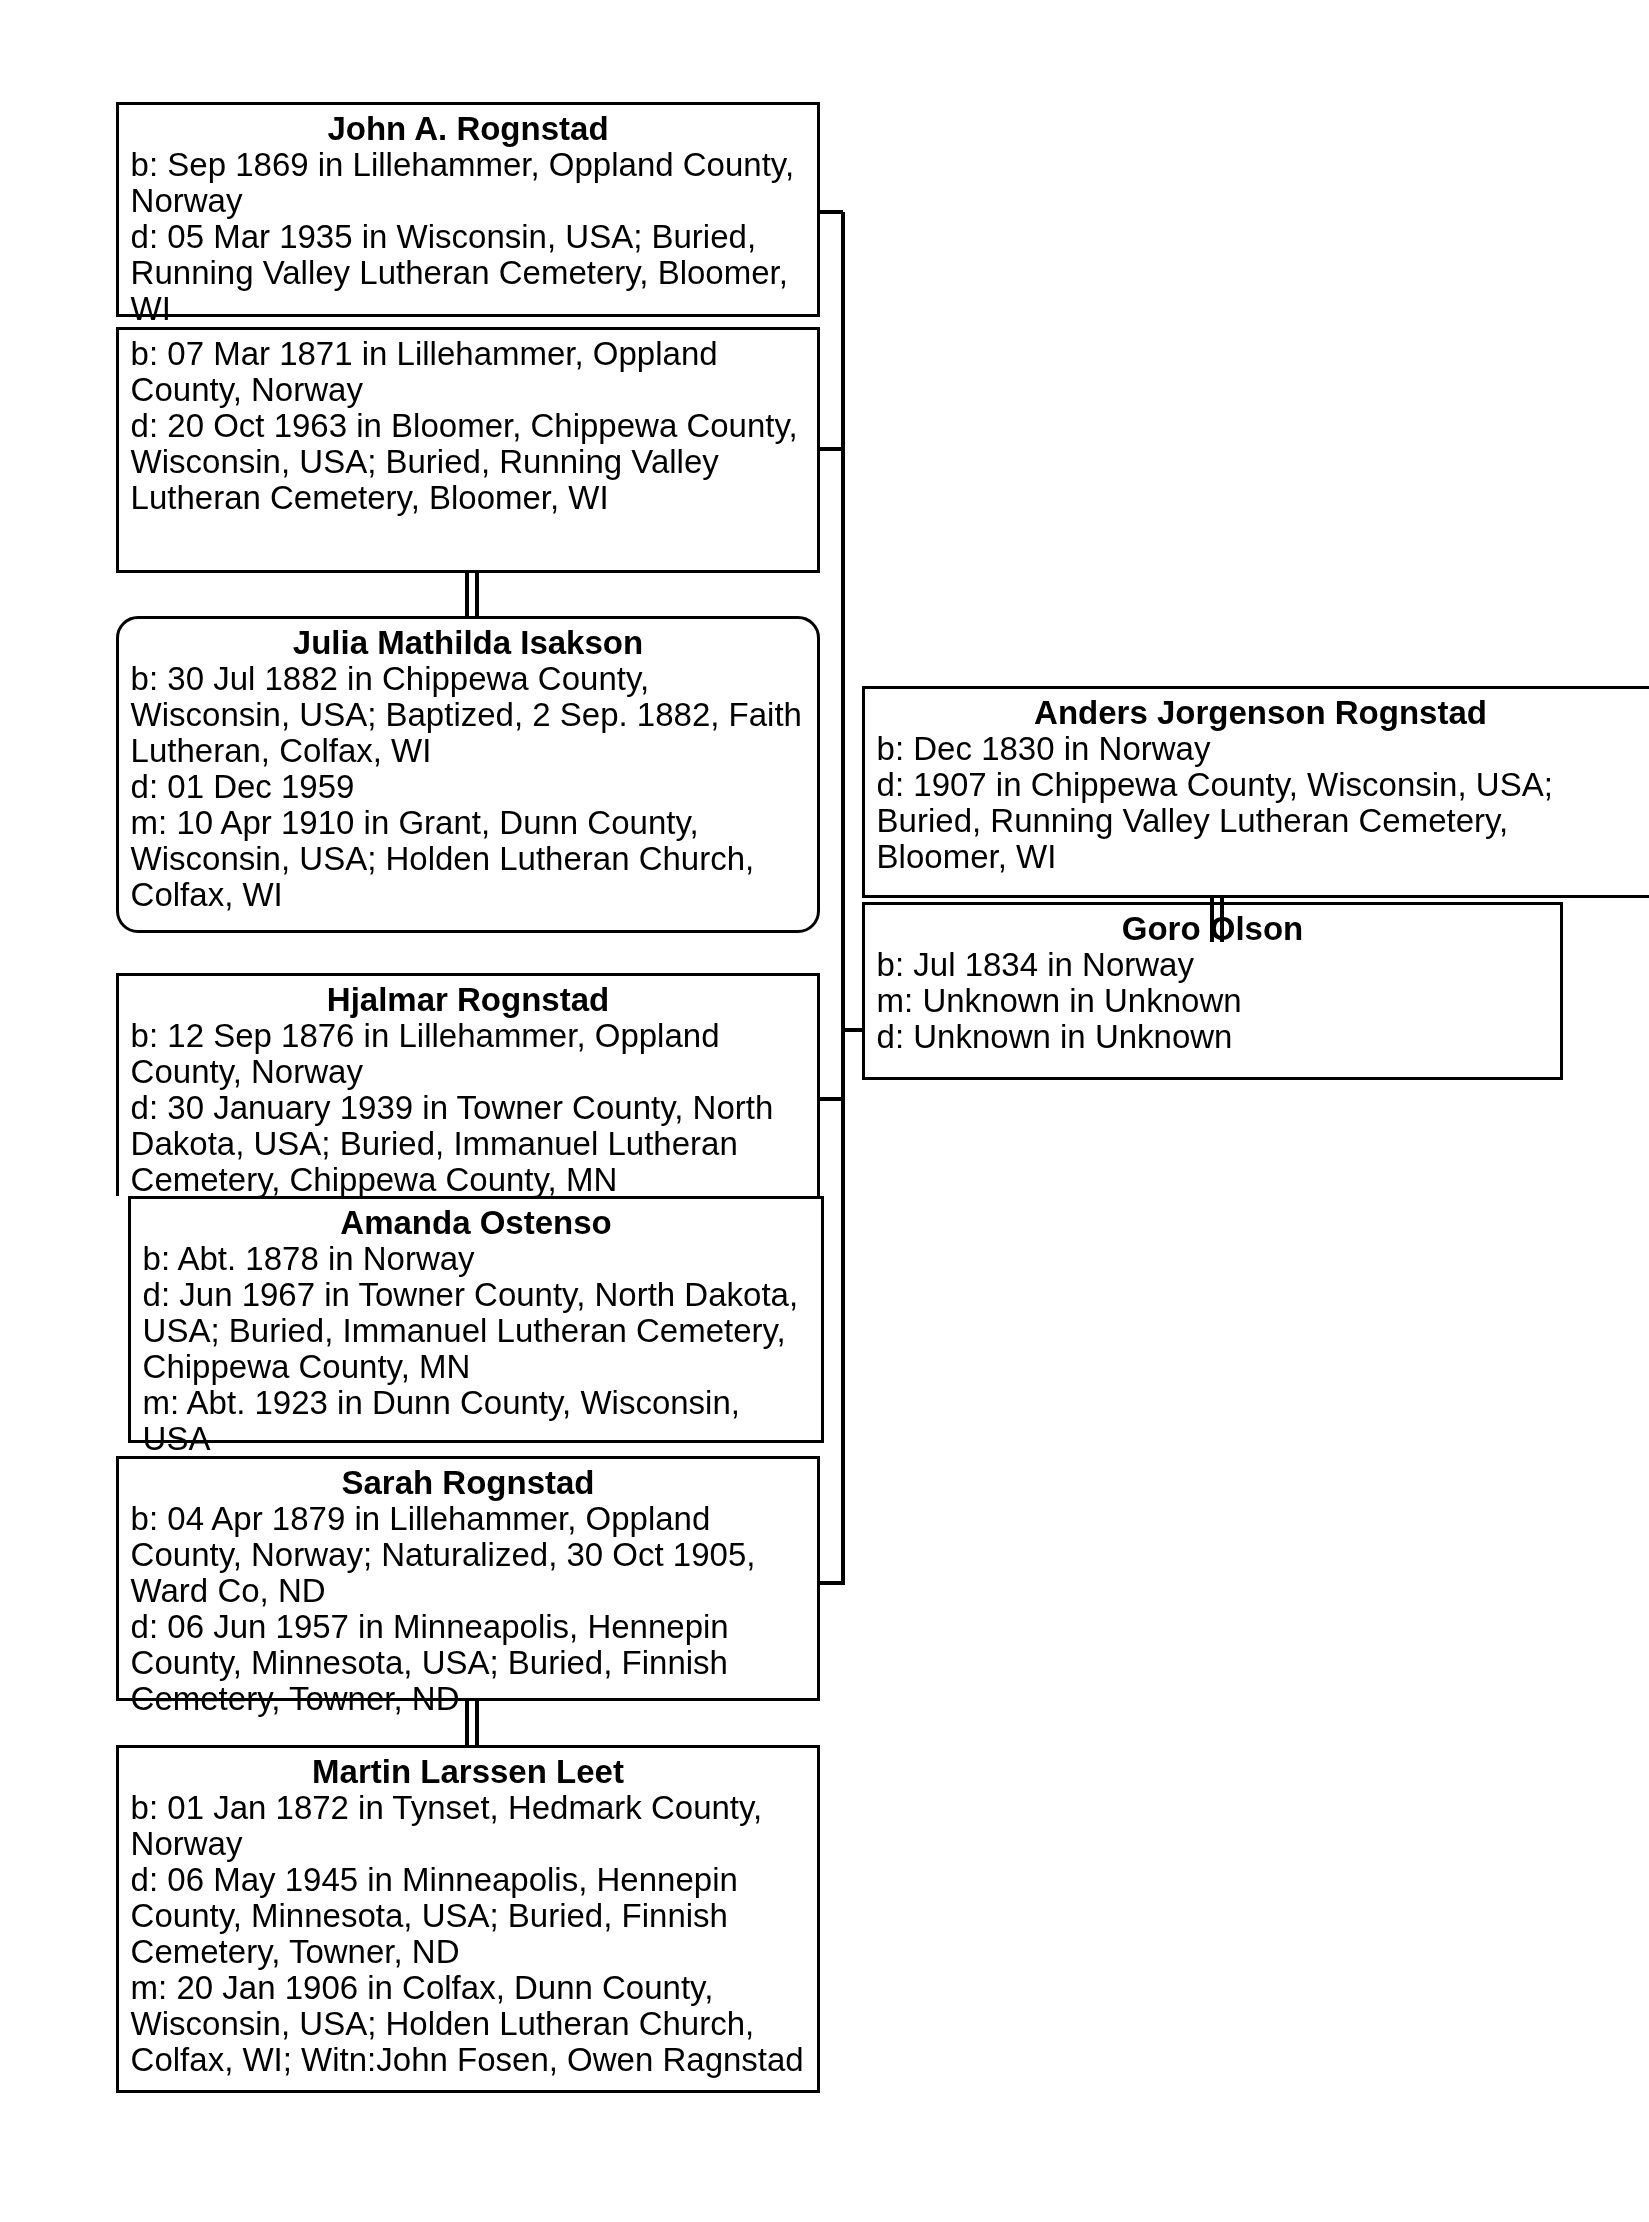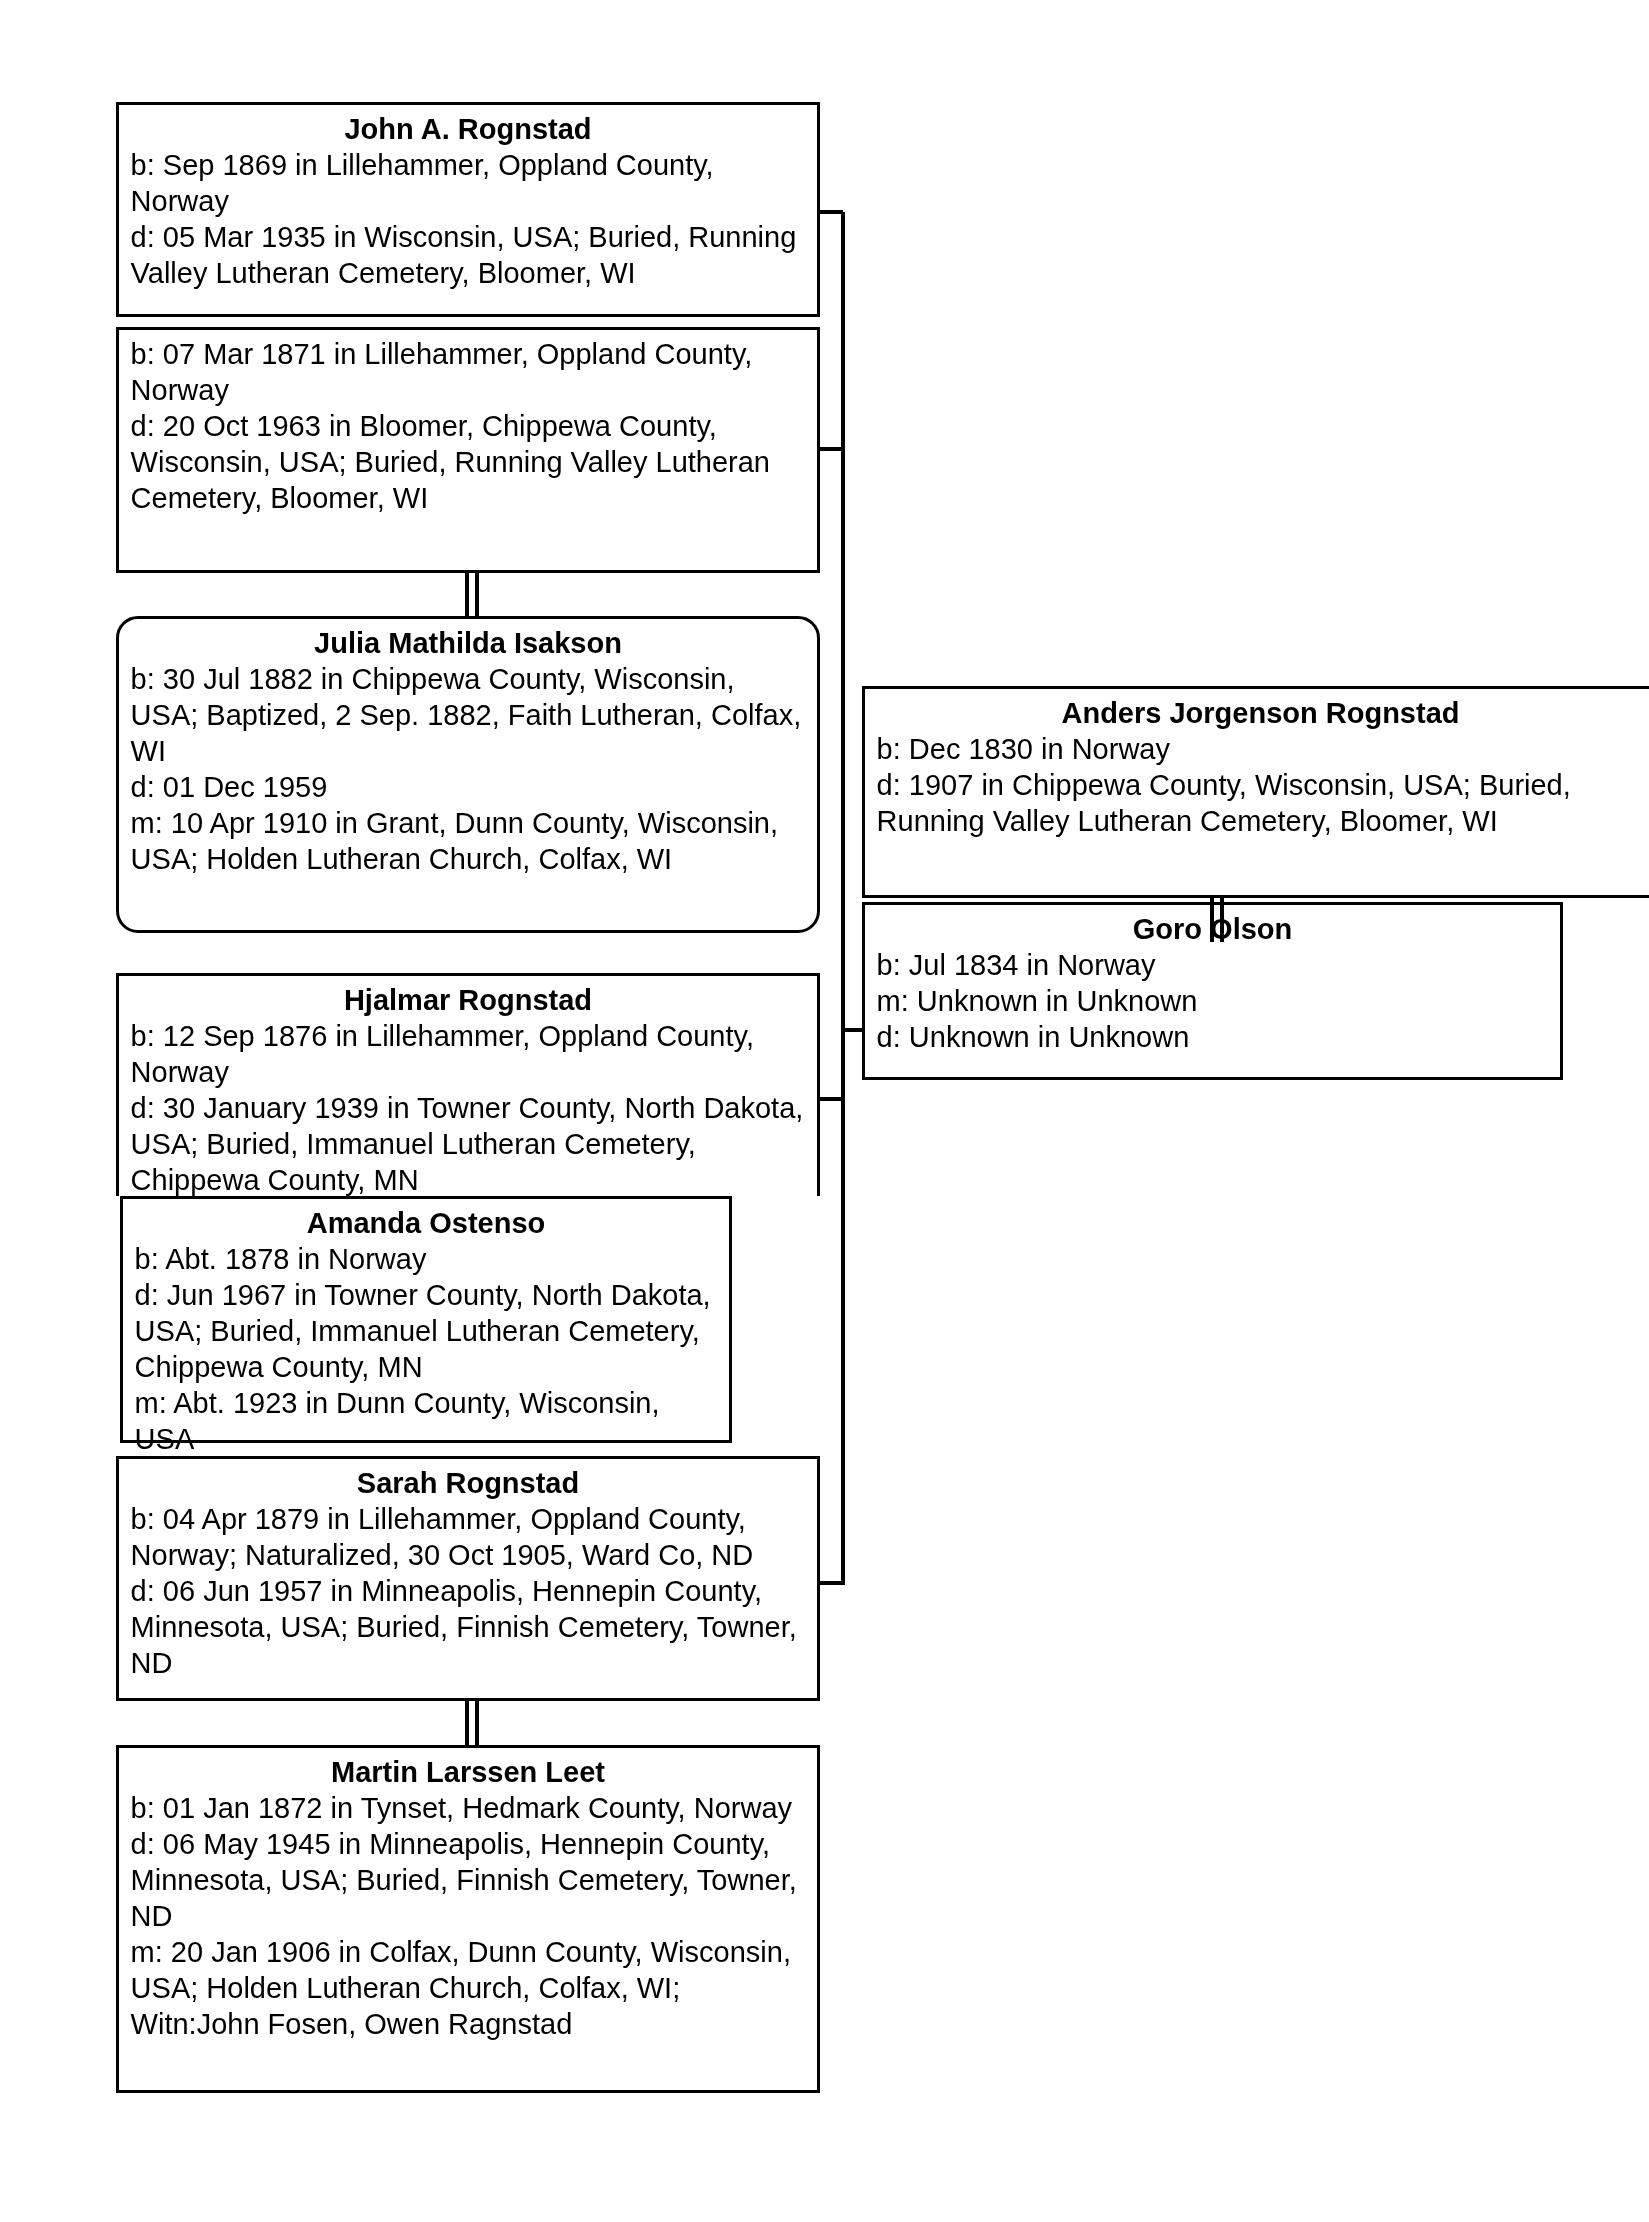--- a/index.html
+++ b/index.html
@@ -9,21 +9,21 @@
     background:#ffffff;
     font-family:"Liberation Sans", sans-serif;
     color:#000000;
   }
   .pbox{
     position:absolute;
     box-sizing:border-box;
     background:#ffffff;
     border:3.9px solid #000000;
     padding:5.8px 11.6px;
-    font-size:29px;
+    font-size:33px;
     line-height:36px;
   }
   .pbox .title{
     margin:0;
     text-align:center;
     font-weight:bold;
   }
   .pbox p{margin:0;}
   .clipped{
     border-bottom:none;
@@ -56,21 +56,21 @@
     <p>d: 01 Dec 1959</p>
     <p>m: 10 Apr 1910 in Grant, Dunn County, Wisconsin, USA; Holden Lutheran Church, Colfax, WI</p>
   </div>
 
   <div class="pbox clipped" style="left:116px;top:973px;width:704px;height:223px;">
     <p class="title">Hjalmar Rognstad</p>
     <p>b: 12 Sep 1876 in Lillehammer, Oppland County, Norway</p>
     <p>d: 30 January 1939 in Towner County, North Dakota, USA; Buried, Immanuel Lutheran Cemetery, Chippewa County, MN</p>
   </div>
 
-  <div class="pbox" style="left:120px;top:1196px;width:612px;height:247px;">
+  <div class="pbox" style="left:128px;top:1196px;width:696px;height:247px;">
     <p class="title">Amanda Ostenso</p>
     <p>b: Abt. 1878 in Norway</p>
     <p>d: Jun 1967 in Towner County, North Dakota, USA; Buried, Immanuel Lutheran Cemetery, Chippewa County, MN</p>
     <p>m: Abt. 1923 in Dunn County, Wisconsin, USA</p>
   </div>
 
   <div class="pbox" style="left:116px;top:1456px;width:704px;height:245px;">
     <p class="title">Sarah Rognstad</p>
     <p>b: 04 Apr 1879 in Lillehammer, Oppland County, Norway; Naturalized, 30 Oct 1905, Ward Co, ND</p>
     <p>d: 06 Jun 1957 in Minneapolis, Hennepin County, Minnesota, USA; Buried, Finnish Cemetery, Towner, ND</p>

